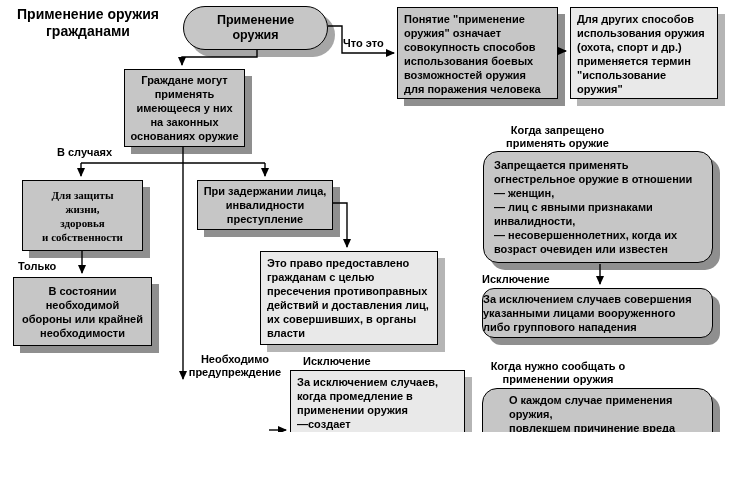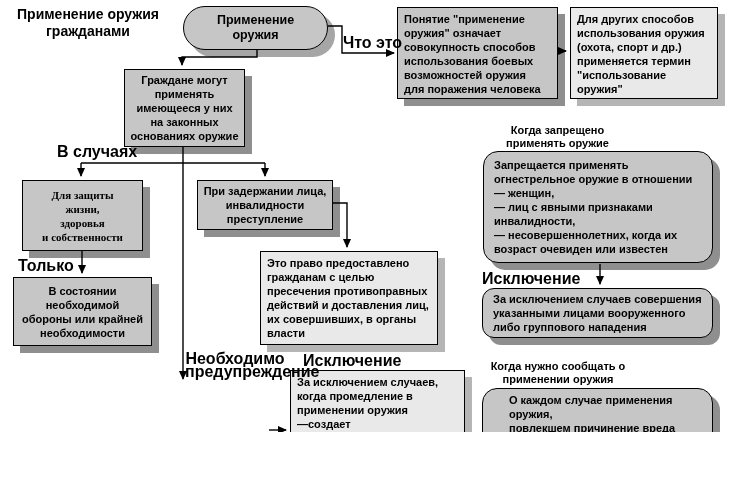--- a/index.html
+++ b/index.html
@@ -29,21 +29,21 @@
     background:var(--gray); border:1.5px solid var(--line); border-radius:22px;
     box-shadow:7px 7px 0 var(--shadow-mid);
     display:flex; align-items:center; justify-content:center; text-align:center;
     font-weight:bold; font-size:12.5px; line-height:15px; white-space:pre-line; box-sizing:border-box;
   }
   .title{
     position:absolute; left:3px; top:6px; width:170px;
     font-weight:bold; font-size:14px; line-height:17px; text-align:center; white-space:pre-line;
   }
   .lbl{
-    position:absolute; font-weight:bold; font-size:16px; line-height:12.5px;
+    position:absolute; font-weight:bold; font-size:11px; line-height:12.5px;
     white-space:pre-line; color:#000;
   }
   .heading{
     position:absolute; font-weight:bold; font-size:11px; line-height:13px;
     text-align:center; white-space:pre-line; color:#000;
   }
   #connectors{ position:absolute; left:0; top:0; width:729px; height:504px; pointer-events:none; }
 </style>
 </head>
 <body>
@@ -105,21 +105,21 @@
 
   <div class="heading" style="left:480px;top:124px;width:155px;">Когда запрещено
 применять оружие</div>
   <div class="box gray leftal round" style="left:483px;top:151px;width:230px;height:112px;padding:6px 10px;">Запрещается применять
 огнестрельное оружие в отношении
 — женщин,
 — лиц с явными признаками
 инвалидности,
 — несовершеннолетних, когда их
 возраст очевиден или известен</div>
-  <div class="box gray leftal round" style="left:482px;top:288px;width:231px;height:50px;padding:3px 10px;border-radius:12px;">За исключением случаев совершения
+  <div class="box gray leftal round" style="left:482px;top:288px;width:231px;height:50px;padding:3px 0;border-radius:12px;">За исключением случаев совершения
 указанными лицами вооруженного
 либо группового нападения</div>
   <div class="heading" style="left:478px;top:360px;width:160px;">Когда нужно сообщать о
 применении оружия</div>
   <div class="box gray leftal round" style="left:482px;top:388px;width:231px;height:95px;padding:4px 26px;">О каждом случае применения оружия,
 повлекшем причинение вреда
 здоровью человека, владелец оружия
 обязан незамедлительно, но не
 позднее суток, сообщить в ОВД по
 месту применения оружия</div>

